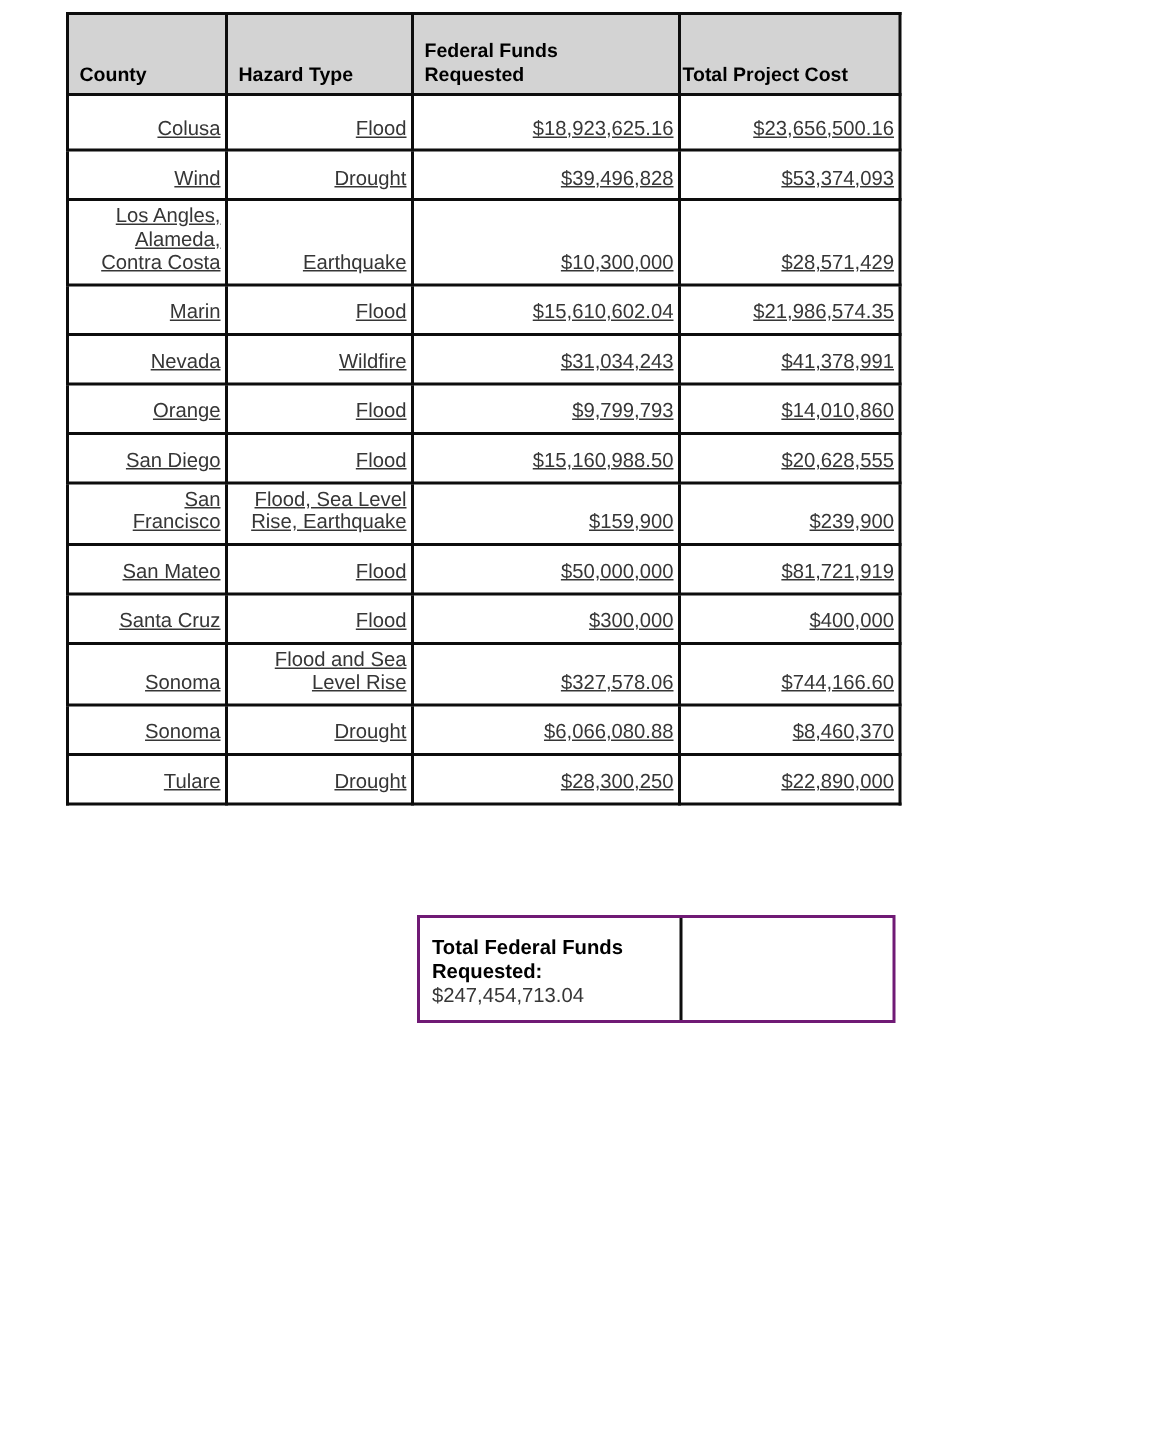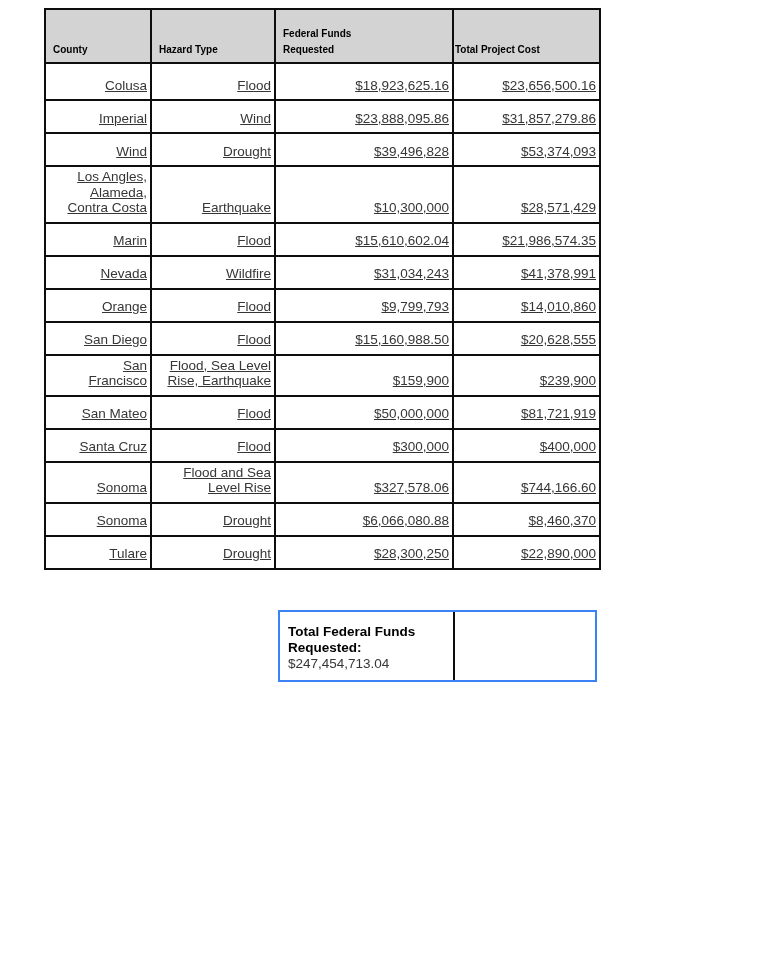--- a/index.html
+++ b/index.html
@@ -23,21 +23,21 @@
   }
   table.main th, table.main td {
     border: 2px solid #0d0d0d;
     white-space: pre-line;
     overflow: hidden;
   }
   table.main th {
     background: #d3d3d3;
     color: #000000;
     font-weight: 700;
-    font-size: 10px;
+    font-size: 13px;
     line-height: 15.5px;
     text-align: left;
     vertical-align: bottom;
     height: 45px;
     padding: 2px 3px 5px 7px;
   }
   table.main th:last-child { padding-left: 1px; }
   table.main td {
     color: #363636;
     font-size: 13.5px;
@@ -51,21 +51,21 @@
   table.main tbody tr:first-child { height: 37px; }
 
   
   .summary {
     position: absolute;
     left: 278px;
     top: 610px;
     width: 319px;
     height: 72px;
     box-sizing: border-box;
-    border: 2px solid #3b82f6;
+    border: 2px solid #701a75;
     display: flex;
     background: #ffffff;
   }
   .summary-cell {
     box-sizing: border-box;
     padding: 12px 8px 3px 8px;
     font-size: 13.5px;
     line-height: 16px;
   }
   .summary-cell.federal { width: 175px; border-right: 2px solid #0d0d0d; }
@@ -95,26 +95,20 @@
       </tr>
     </thead>
     <tbody>
     <tr>
       <td>Colusa</td>
       <td>Flood</td>
       <td>$18,923,625.16</td>
       <td>$23,656,500.16</td>
     </tr>
 
-    <tr>
-      <td>Imperial</td>
-      <td>Wind</td>
-      <td>$23,888,095.86</td>
-      <td>$31,857,279.86</td>
-    </tr>
 
     <tr>
       <td>Wind</td>
       <td>Drought</td>
       <td>$39,496,828</td>
       <td>$53,374,093</td>
     </tr>
 
     <tr>
       <td>Los Angles,

